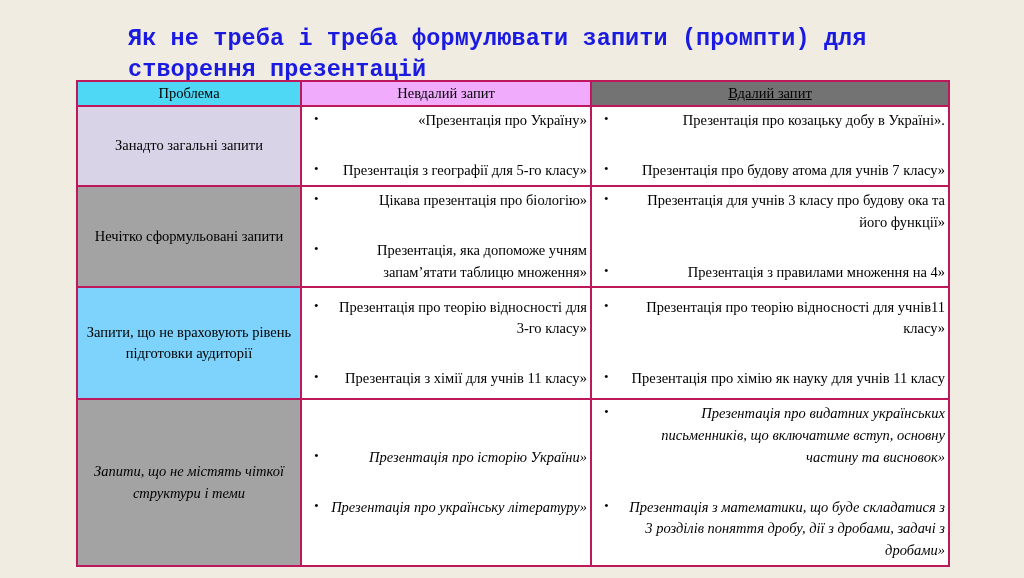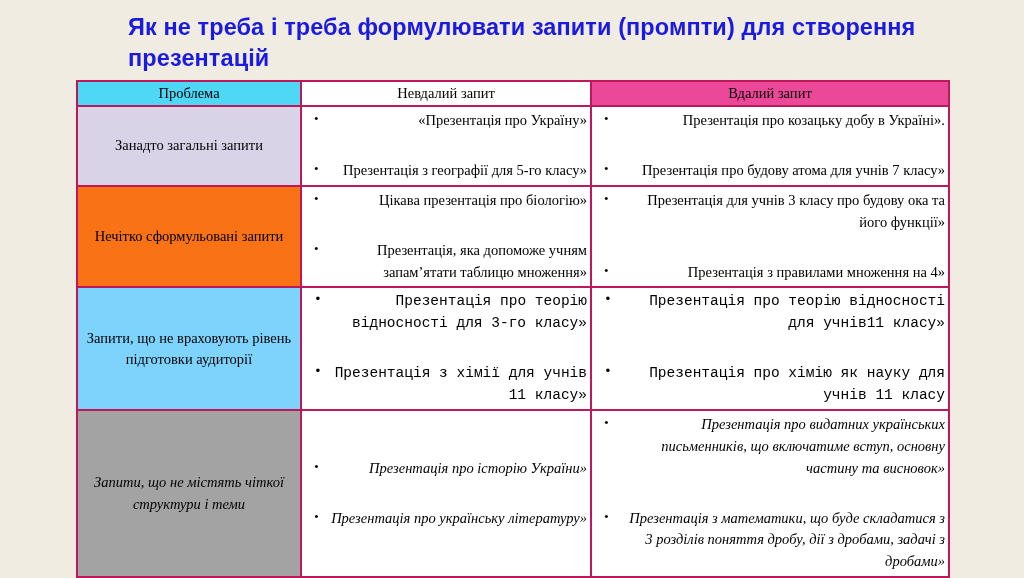--- a/index.html
+++ b/index.html
@@ -14,23 +14,23 @@
   }
   .slide {
     position: relative;
     width: 1024px;
     height: 578px;
     background: #f1ece1;
   }
   .slide-title {
     position: absolute;
     left: 128px;
-    top: 12px;
+    top: 23px;
     width: 800px;
-    font-family: Liberation Sans, sans-serif;
+    font-family: Liberation Mono, monospace;
     font-weight: bold;
     font-size: 23.5px;
     line-height: 1.32;
     color: #1a1ae0;
     letter-spacing: 0.1px;
   }
   .table-wrap {
     position: absolute;
     left: 76px;
     top: 80px;
@@ -91,21 +91,21 @@
     left: -17px;
     top: -1px;
     font-size: 13px;
     line-height: inherit;
   }
   .r1 .prob { background: #d9d3e8; }
   .r1 .cell { background: #ffffff; }
   .r2 .prob { background: #e6bef2; }
   .r2 .cell { background: #ffffff; }
   .r3 .prob { background: #e6d8f2; }
-  .r3 .cell { background: #ffffff; font-family: Liberation Mono, monospace; }
+  .r3 .cell { background: #ffffff; }
   .r4 .prob { background: #ffadf0; }
   .r4 .cell { background: #ffffff; }
   .r1 td { height: 80px; }
   .r2 td { height: 100px; }
   .r3 td { height: 112px; }
   .r4 td { height: 150px; font-style: italic; }
 </style>
 </head>
 <body>
 
@@ -116,42 +116,42 @@
   <div class="table-wrap">
     <table class="main">
       <colgroup>
         <col class="c1">
           <col class="c2">
           <col class="c3">
       </colgroup>
       <thead>
         <tr>
           <th style="background: rgb(79, 216, 246);">Проблема</th>
-          <th style="background: #ffffff;">Невдалий запит</th>
-          <th style="background: #ec4899;">Вдалий запит</th>
+          <th style="background: #f0abfc;">Невдалий запит</th>
+          <th style="background: #737373; text-decoration: underline;">Вдалий запит</th>
         </tr>
       </thead>
       <tbody>
         <tr class="r1">
           <td class="prob" style="background: rgb(217, 211, 232);">Занадто загальні запити</td>
           <td class="cell">
             <ul class="bl">
               <li>«Презентація про Україну»</li>
               <li>Презентація з географії для 5-го класу»</li>
             </ul>
           </td>
           <td class="cell">
             <ul class="bl">
               <li>Презентація про козацьку добу в Україні».</li>
               <li>Презентація про будову атома для учнів 7 класу»</li>
             </ul>
           </td>
         </tr>
         <tr class="r2">
-          <td class="prob" style="background: #f97316;">Нечітко сформульовані запити</td>
+          <td class="prob" style="background: #a3a3a3;">Нечітко сформульовані запити</td>
           <td class="cell">
             <ul class="bl">
               <li>Цікава презентація про біологію»</li>
               <li>Презентація, яка допоможе учням запам’ятати таблицю множення»</li>
             </ul>
           </td>
           <td class="cell">
             <ul class="bl">
               <li>Презентація для учнів 3 класу про будову ока та його функції»</li>
               <li>Презентація з правилами множення на 4»</li>

